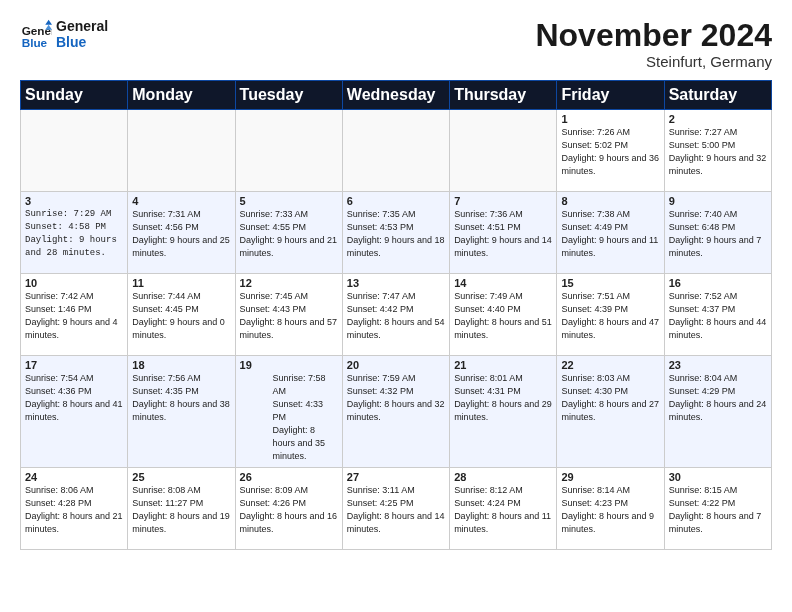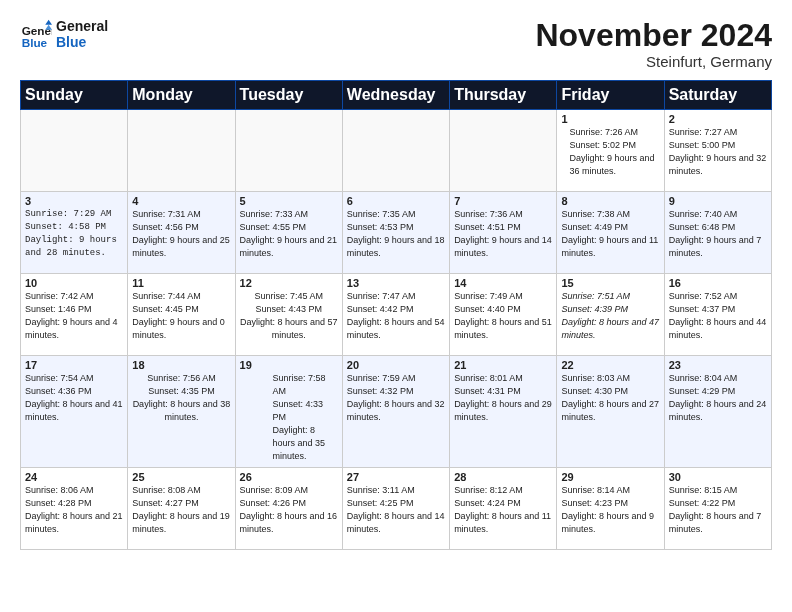--- a/index.html
+++ b/index.html
@@ -122,21 +122,21 @@
     </thead>
     <tbody id="calendar-body">
     <tr>
           <td class="empty"></td>
           <td class="empty"></td>
           <td class="empty"></td>
           <td class="empty"></td>
           <td class="empty"></td>
           <td>
             <span class="day-num">1</span>
-            <div class="day-info" style="white-space: pre-line; margin-left: 8px;">Sunrise: 7:26 AM
+            <div class="day-info" style="white-space: pre-line;">Sunrise: 7:26 AM
 Sunset: 5:02 PM
 Daylight: 9 hours and 36 minutes.</div>
           </td>
           <td>
             <span class="day-num">2</span>
             <div class="day-info" style="white-space: pre-line;">Sunrise: 7:27 AM
 Sunset: 5:00 PM
 Daylight: 9 hours and 32 minutes.</div>
           </td>
         </tr>
@@ -192,59 +192,59 @@
 Daylight: 9 hours and 4 minutes.</div>
           </td>
           <td>
             <span class="day-num">11</span>
             <div class="day-info" style="white-space: pre-line;">Sunrise: 7:44 AM
 Sunset: 4:45 PM
 Daylight: 9 hours and 0 minutes.</div>
           </td>
           <td>
             <span class="day-num">12</span>
-            <div class="day-info" style="white-space: pre-line; text-align: center;">Sunrise: 7:45 AM
+            <div class="day-info" style="white-space: pre-line;">Sunrise: 7:45 AM
 Sunset: 4:43 PM
 Daylight: 8 hours and 57 minutes.</div>
           </td>
           <td>
             <span class="day-num">13</span>
             <div class="day-info" style="white-space: pre-line;">Sunrise: 7:47 AM
 Sunset: 4:42 PM
 Daylight: 8 hours and 54 minutes.</div>
           </td>
           <td>
             <span class="day-num">14</span>
             <div class="day-info" style="white-space: pre-line;">Sunrise: 7:49 AM
 Sunset: 4:40 PM
 Daylight: 8 hours and 51 minutes.</div>
           </td>
           <td>
             <span class="day-num">15</span>
-            <div class="day-info" style="white-space: pre-line; font-style: italic;">Sunrise: 7:51 AM
+            <div class="day-info" style="white-space: pre-line;">Sunrise: 7:51 AM
 Sunset: 4:39 PM
 Daylight: 8 hours and 47 minutes.</div>
           </td>
           <td>
             <span class="day-num">16</span>
             <div class="day-info" style="white-space: pre-line;">Sunrise: 7:52 AM
 Sunset: 4:37 PM
 Daylight: 8 hours and 44 minutes.</div>
           </td>
         </tr>
         <tr class="row-alt">
           <td>
             <span class="day-num">17</span>
             <div class="day-info" style="white-space: pre-line;">Sunrise: 7:54 AM
 Sunset: 4:36 PM
 Daylight: 8 hours and 41 minutes.</div>
           </td>
           <td>
             <span class="day-num">18</span>
-            <div class="day-info" style="white-space: pre-line; text-align: center;">Sunrise: 7:56 AM
+            <div class="day-info" style="white-space: pre-line;">Sunrise: 7:56 AM
 Sunset: 4:35 PM
 Daylight: 8 hours and 38 minutes.</div>
           </td>
           <td>
             <span class="day-num">19</span>
             <div class="day-info" style="white-space: pre-line; margin-left: 33px;">Sunrise: 7:58 AM
 Sunset: 4:33 PM
 Daylight: 8 hours and 35 minutes.</div>
           </td>
           <td>
@@ -275,21 +275,21 @@
         <tr>
           <td>
             <span class="day-num">24</span>
             <div class="day-info" style="white-space: pre-line;">Sunrise: 8:06 AM
 Sunset: 4:28 PM
 Daylight: 8 hours and 21 minutes.</div>
           </td>
           <td>
             <span class="day-num">25</span>
             <div class="day-info" style="white-space: pre-line;">Sunrise: 8:08 AM
-Sunset: 4:27 PM
+Sunset: 11:27 PM
 Daylight: 8 hours and 19 minutes.</div>
           </td>
           <td>
             <span class="day-num">26</span>
             <div class="day-info" style="white-space: pre-line;">Sunrise: 8:09 AM
 Sunset: 4:26 PM
 Daylight: 8 hours and 16 minutes.</div>
           </td>
           <td>
             <span class="day-num">27</span>

